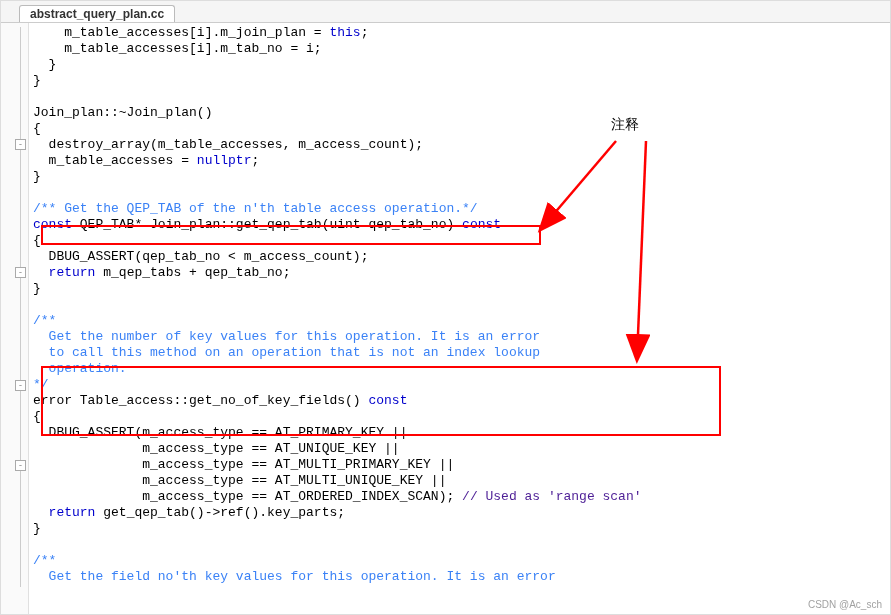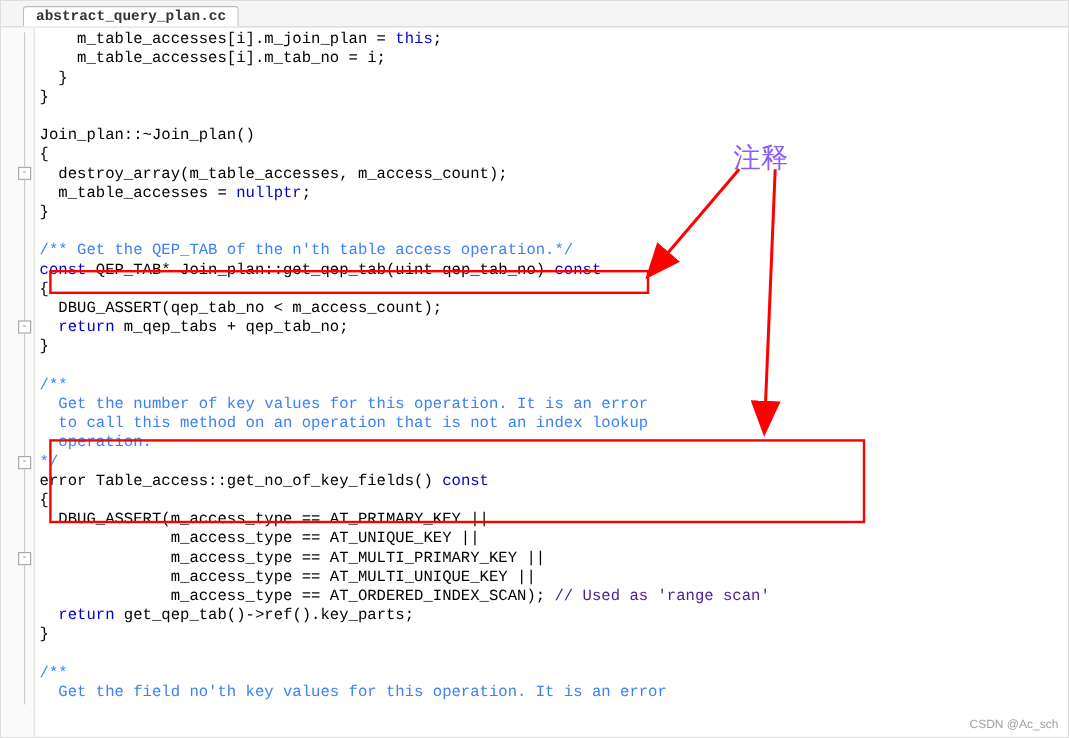--- a/index.html
+++ b/index.html
@@ -21,21 +21,21 @@
     display: flex;
     align-items: flex-end;
     padding-left: 18px;
   }
   .tab {
     background: #fff;
     border: 1px solid #bbb;
     border-bottom: none;
     border-radius: 3px 3px 0 0;
     padding: 1px 10px;
-    font-family: Liberation Mono, monospace;
+    font-family: Liberation Sans, sans-serif;
     font-size: 12px;
     font-weight: bold;
     color: #333;
   }
   .editor-wrap {
     display: flex;
     height: calc(100% - 22px);
     background: #fff;
     position: relative;
   }
@@ -89,23 +89,23 @@
     left: 40px;
     top: 365px;
     width: 680px;
     height: 70px;
     pointer-events: none;
   }
   .annotation-label {
     position: absolute;
     top: 115px;
     left: 610px;
-    color: #8b5cf6;
+    color: #000000;
     font-family: "SimSun", sans-serif;
-    font-size: 23px;
+    font-size: 14px;
   }
   .arrow-svg {
     position: absolute;
     top: 0;
     left: 0;
     pointer-events: none;
   }
   .watermark {
     position: absolute;
     right: 8px;

